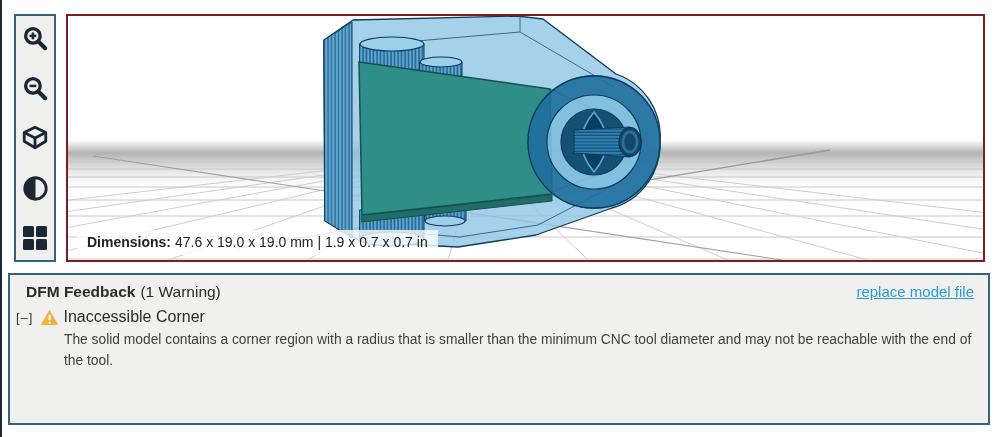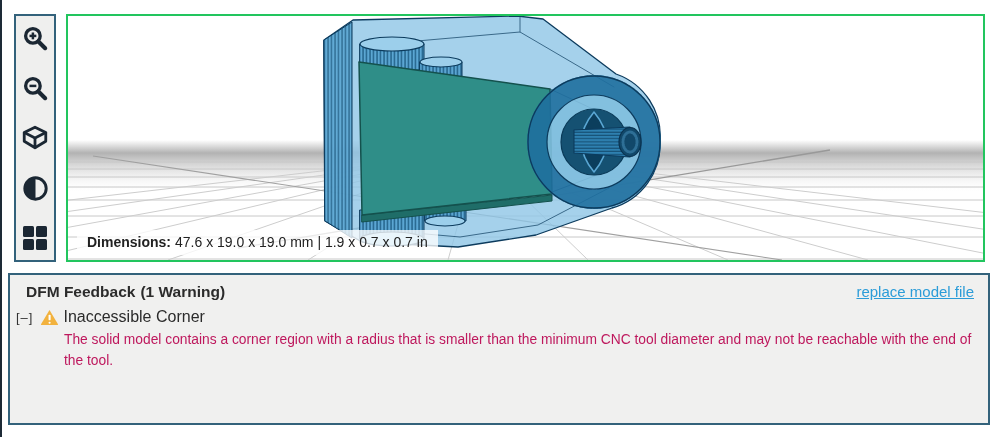--- a/index.html
+++ b/index.html
@@ -8,39 +8,39 @@
   .edge-line{position:absolute;left:0;top:0;width:2px;height:437px;background:#1d2a36;}
 
   
   .toolbar{position:absolute;left:14px;top:14px;width:42px;height:248px;box-sizing:border-box;
     background:#efefee;border:2px solid #33627b;display:flex;flex-direction:column;
     align-items:center;justify-content:space-between;padding:7px 0;}
   .tool-btn{width:30px;height:30px;display:flex;align-items:center;justify-content:center;cursor:pointer;}
 
   
   .viewport{position:absolute;left:66px;top:14px;width:919px;height:248px;box-sizing:border-box;
-    background:#ffffff;border:2px solid #22c55e;overflow:hidden;}
+    background:#ffffff;border:2px solid #7f1d1d;overflow:hidden;}
   .scene{position:absolute;left:0;top:0;width:915px;height:244px;}
   .dims{position:absolute;left:9px;bottom:5px;background:rgba(255,255,255,0.78);
     padding:4px 10px 5px 10px;font-size:14px;color:#222;white-space:nowrap;}
   .dims b{font-weight:bold;margin-right:4px;}
 
   
   .panel{position:absolute;left:8px;top:273px;width:982px;height:152px;box-sizing:border-box;
     background:#f0f0ef;border:2px solid #33627b;padding:8px 14px 10px 6px;color:#333;}
   .panel-header{display:flex;justify-content:space-between;align-items:flex-start;margin-left:10px;}
   .panel-title{font-size:15.5px;color:#2b2b2b;}
   .panel-title b{font-weight:bold;}
-  .panel-title .count{margin-left:5px;font-weight:bold;text-align:right;}
+  .panel-title .count{margin-left:5px;font-weight:normal;text-align:right;}
   .replace-link{font-size:15px;color:#2b9cd8;text-decoration:underline;cursor:pointer;}
   .warning-row{display:flex;align-items:center;margin-top:7px;}
   .collapse-toggle{font-size:13px;color:#333;cursor:pointer;letter-spacing:1px;}
   .warn-icon{margin:0 4px 0 7px;display:block;}
   .warning-title{font-size:16px;font-weight:normal;color:#2b2b2b;}
-  .warning-desc{margin:3px 0 0 48px;font-size:13.8px;line-height:21px;color:#be185d;max-width:922px;}
+  .warning-desc{margin:3px 0 0 48px;font-size:13.8px;line-height:21px;color:#404040;max-width:922px;}
   .recommendation{margin:17px 0 0 48px;font-size:13.8px;color:#3a3a3a;}
   .recommendation b{font-weight:bold;color:#2b2b2b;margin-right:4px;}
 </style>
 </head>
 <body>
 
 <div class="screen">
   <div class="edge-line"></div>
 
   <div class="toolbar">

